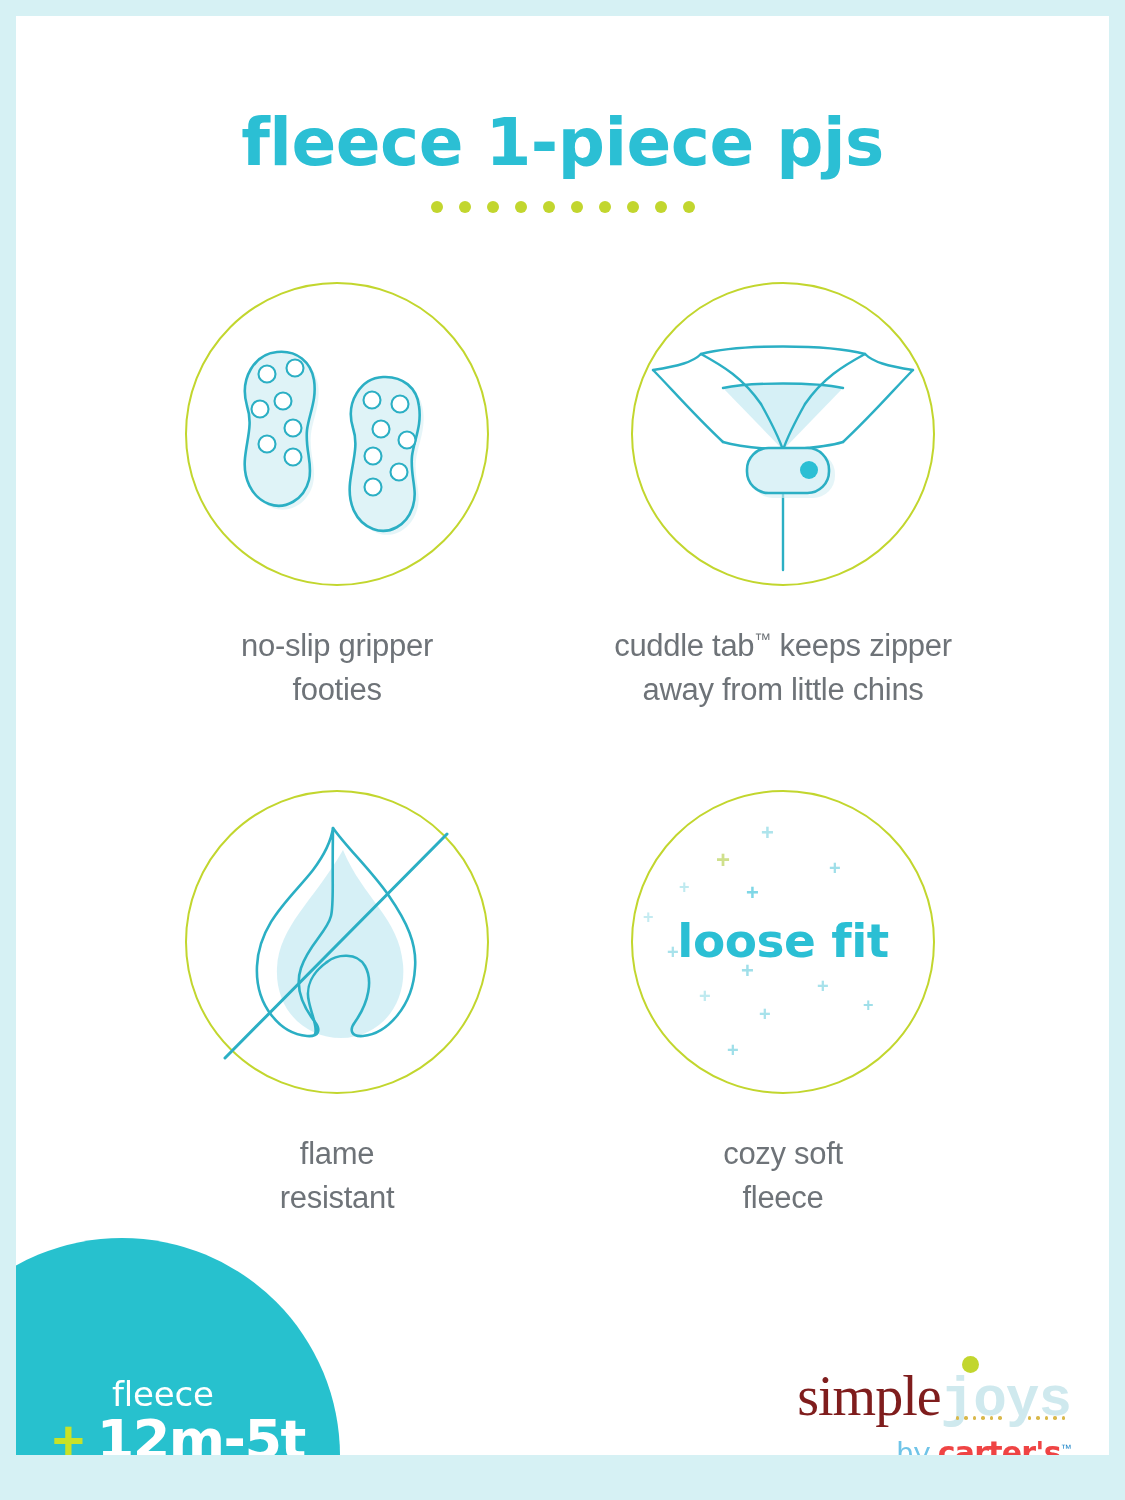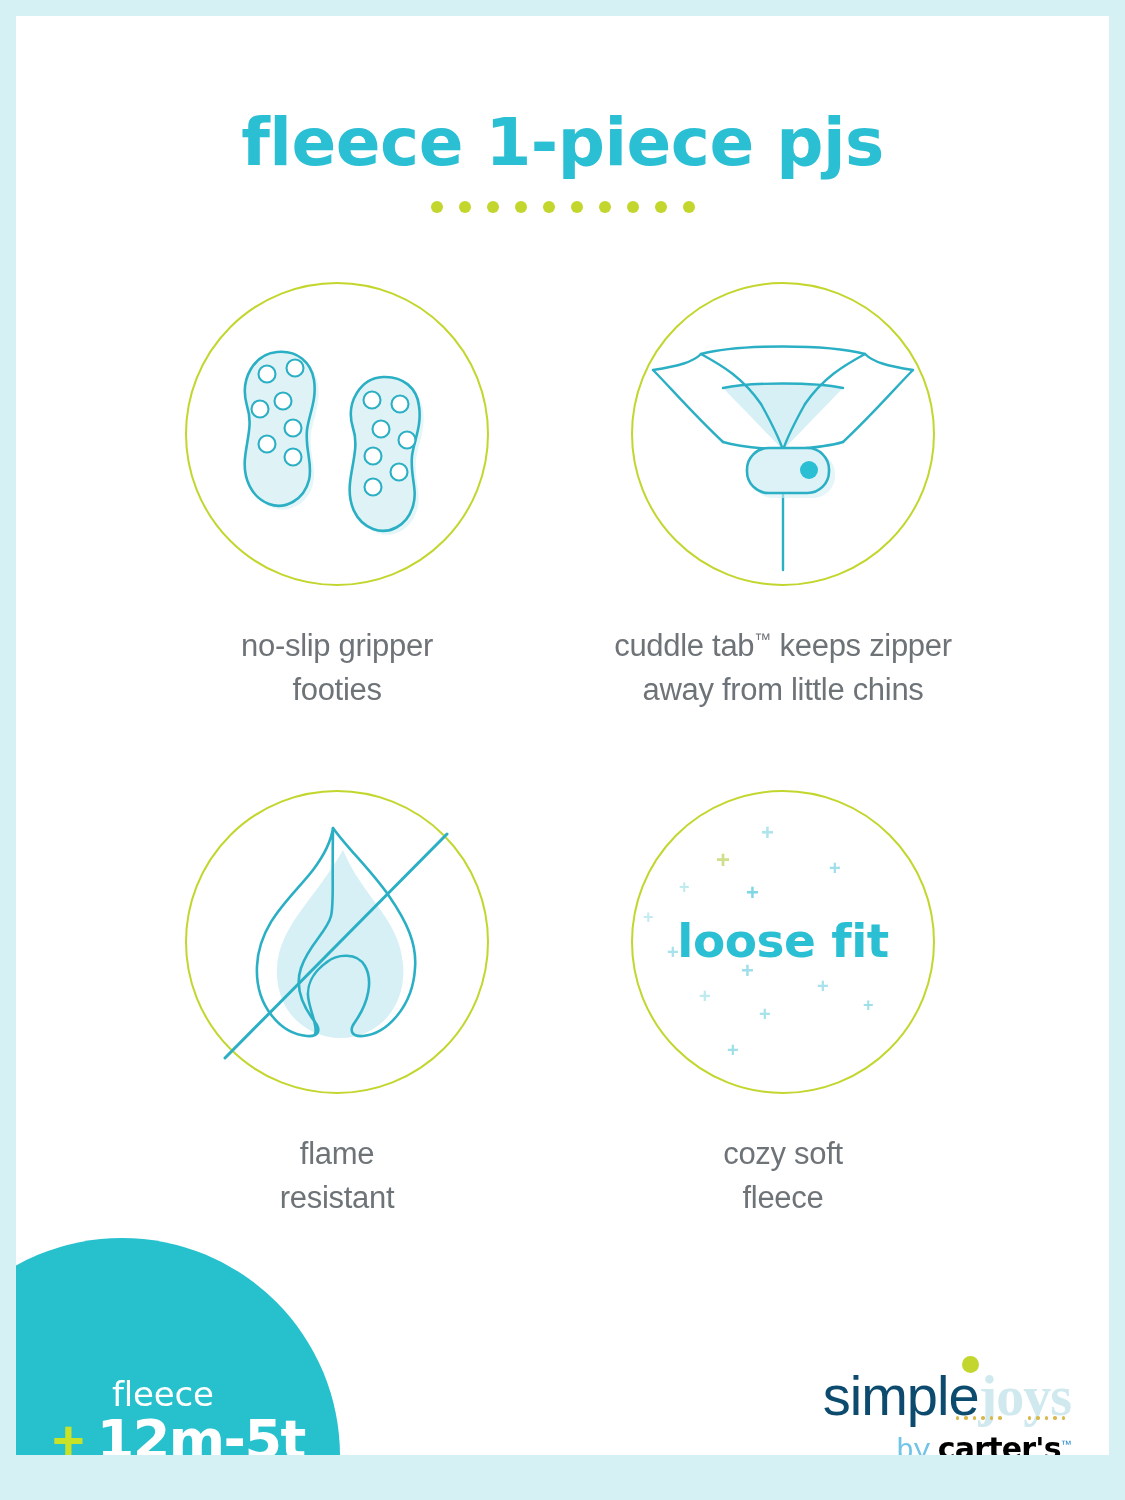--- a/index.html
+++ b/index.html
@@ -163,28 +163,28 @@
     text-align: right;
   }
   #logo-main {
     position: relative;
     font-size: 56px;
     line-height: 1;
     white-space: nowrap;
     letter-spacing: -1px;
   }
   #logo-simple {
-    color: #0c4a6e;
+    color: #7f1d1d;
     font-weight: 300;
-    font-family: Liberation Sans, sans-serif;
+    font-family: Liberation Serif, serif;
   }
   #logo-joys {
     color: #CFE9EE;
     font-weight: bold;
-    font-family: Liberation Serif, serif;
+    font-family: Liberation Mono, monospace;
     position: relative;
   }
   #logo-jdot {
     position: absolute;
     width: 17px; height: 17px;
     border-radius: 50%;
     background: #C2D62E;
     right: 92px;
     top: -12px;
   }
@@ -208,21 +208,21 @@
     line-height: 1;
     white-space: nowrap;
     letter-spacing: -0.8px;
   }
   #logo-by {
     color: #6FC4E8;
     font-weight: normal;
     font-family: Liberation Mono, monospace;
   }
   #logo-carters {
-    color: #000000;
+    color: #ef4444;
     font-weight: bold;
     font-family: "DejaVu Sans", sans-serif;
   }
   #logo-tm {
     font-size: 11px;
     color: #1B84C8;
     vertical-align: super;
   }
 </style>
 </head>

